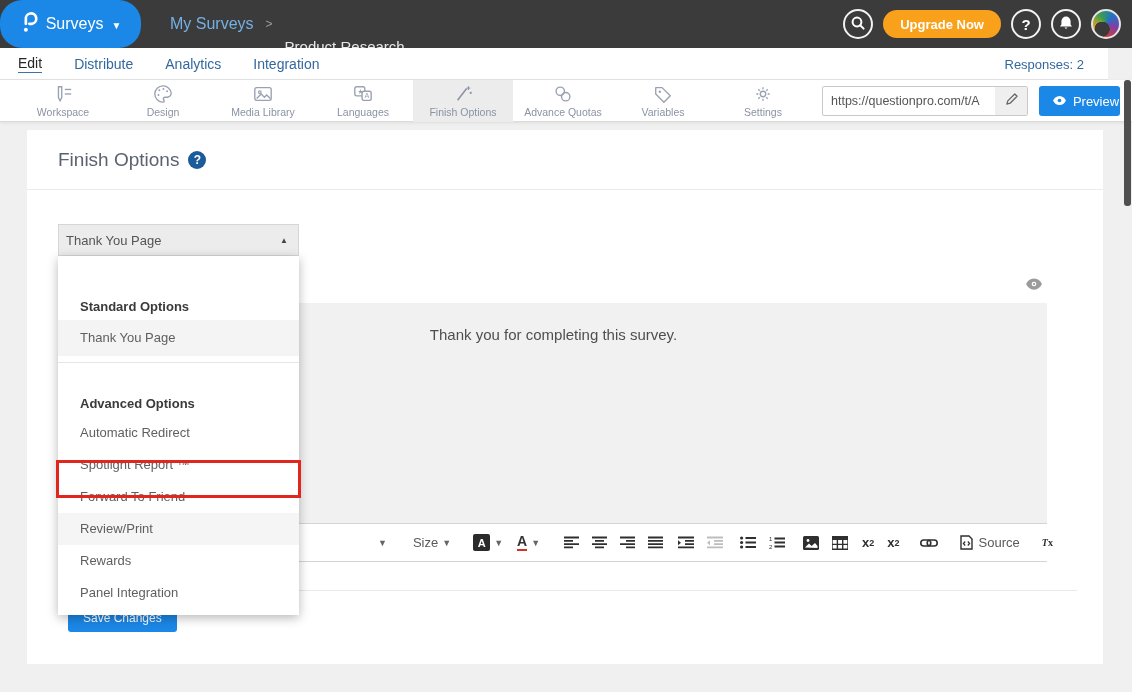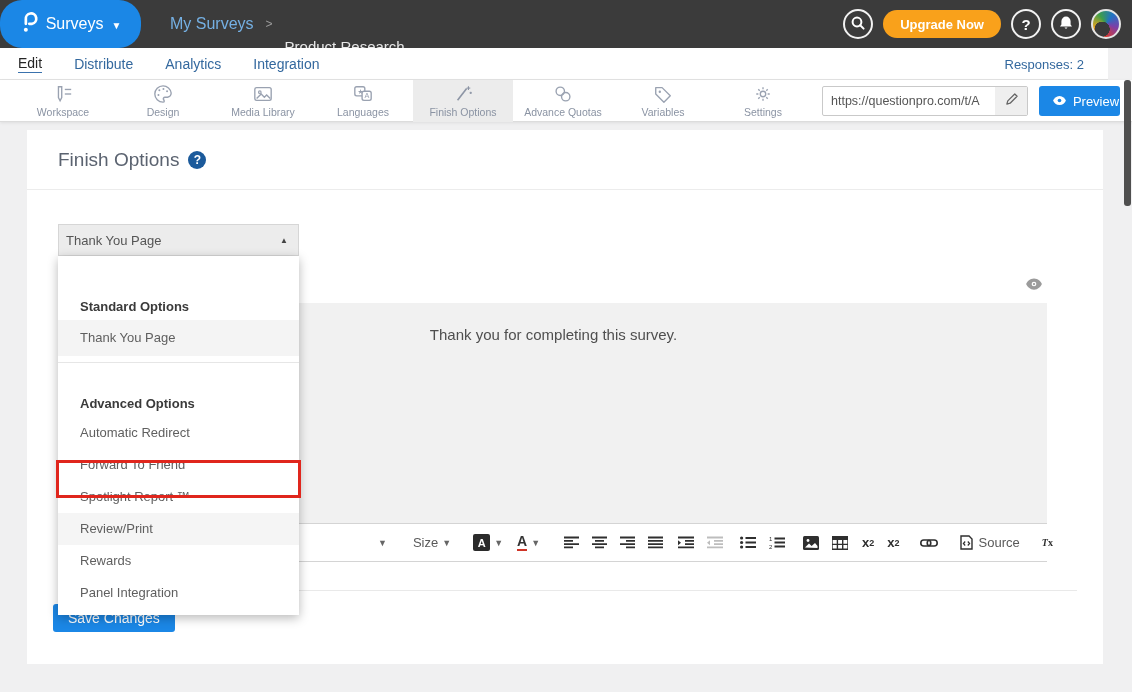--- a/index.html
+++ b/index.html
@@ -77,22 +77,22 @@
   .bgA { width:17px; height:17px; background:#2b2b2b; border-radius:2px; color:#fff; font-size:11px; font-weight:bold;
          display:flex; align-items:center; justify-content:center; }
   .colorA { font-size:14px; font-weight:bold; color:#333; border-bottom:2px solid #cf3427; line-height:15px; }
   .txt-ico { font-size:13px; font-weight:bold; }
   .txt-ico sub, .txt-ico sup { font-size:9px; }
   .tx-ico { font-family:"Liberation Serif",serif; font-style:italic; font-size:15px; font-weight:bold; }
   .tx-ico span { font-size:10px; font-style:normal; vertical-align:sub; }
   .tb svg { display:block; }
 
   .sep-line { position:absolute; left:31px; top:460px; width:1019px; height:1px; background:#e9e9e9; }
-  .save-btn { position:absolute; left:26px; top:474px; height:28px; padding:0 15px; background:#1b87e6; border:none;
-              border-radius:3px; color:#fff; font-size:14px; font-family:"Liberation Sans",sans-serif; cursor:pointer; }
+  .save-btn { position:absolute; left:41px; top:474px; height:28px; padding:0 15px; background:#1b87e6; border:none;
+              border-radius:3px; color:#fff; font-size:12px; font-family:"Liberation Sans",sans-serif; cursor:pointer; }
 
   
   .fo-select { position:absolute; left:31px; top:94px; width:241px; height:32px; background:#ececec;
                border:1px solid #d6d6d6; display:flex; align-items:center; cursor:pointer; z-index:5; }
   .fo-select .val { font-size:13px; color:#555; padding-left:7px; }
   .fo-select .caret { position:absolute; right:10px; font-size:8px; color:#444; }
   .menu { position:absolute; left:31px; top:126px; width:241px; background:#fff; z-index:5;
           box-shadow:0 3px 10px rgba(0,0,0,.28); padding:10px 0 6px 0; }
   .menu-header { height:26px; line-height:26px; padding-left:22px; font-size:13px; font-weight:bold; color:#3a3a3a;margin-top:28px; }
   .menu-item { height:32px; line-height:32px; padding-left:22px; font-size:13px; color:#5f5f5f; cursor:pointer; }
@@ -395,22 +395,22 @@
       <span class="val">Thank You Page</span>
       <span class="caret">▲</span>
     </div>
 
     <div class="menu">
       <div class="menu-header">Standard Options</div>
       <div class="menu-item selected">Thank You Page</div>
       <div class="menu-divider"></div>
       <div class="menu-header">Advanced Options</div>
       <div class="menu-item">Automatic Redirect</div>
+      <div class="menu-item">Spotlight Report ™</div>
       <div class="menu-item">Forward To Friend</div>
-      <div class="menu-item">Spotlight Report ™</div>
       <div class="menu-item hovered">Review/Print</div>
       <div class="menu-item">Rewards</div>
       <div class="menu-item">Panel Integration</div>
     </div>
 
     <div class="red-box"></div>
 
   </main>
 </div>
 

